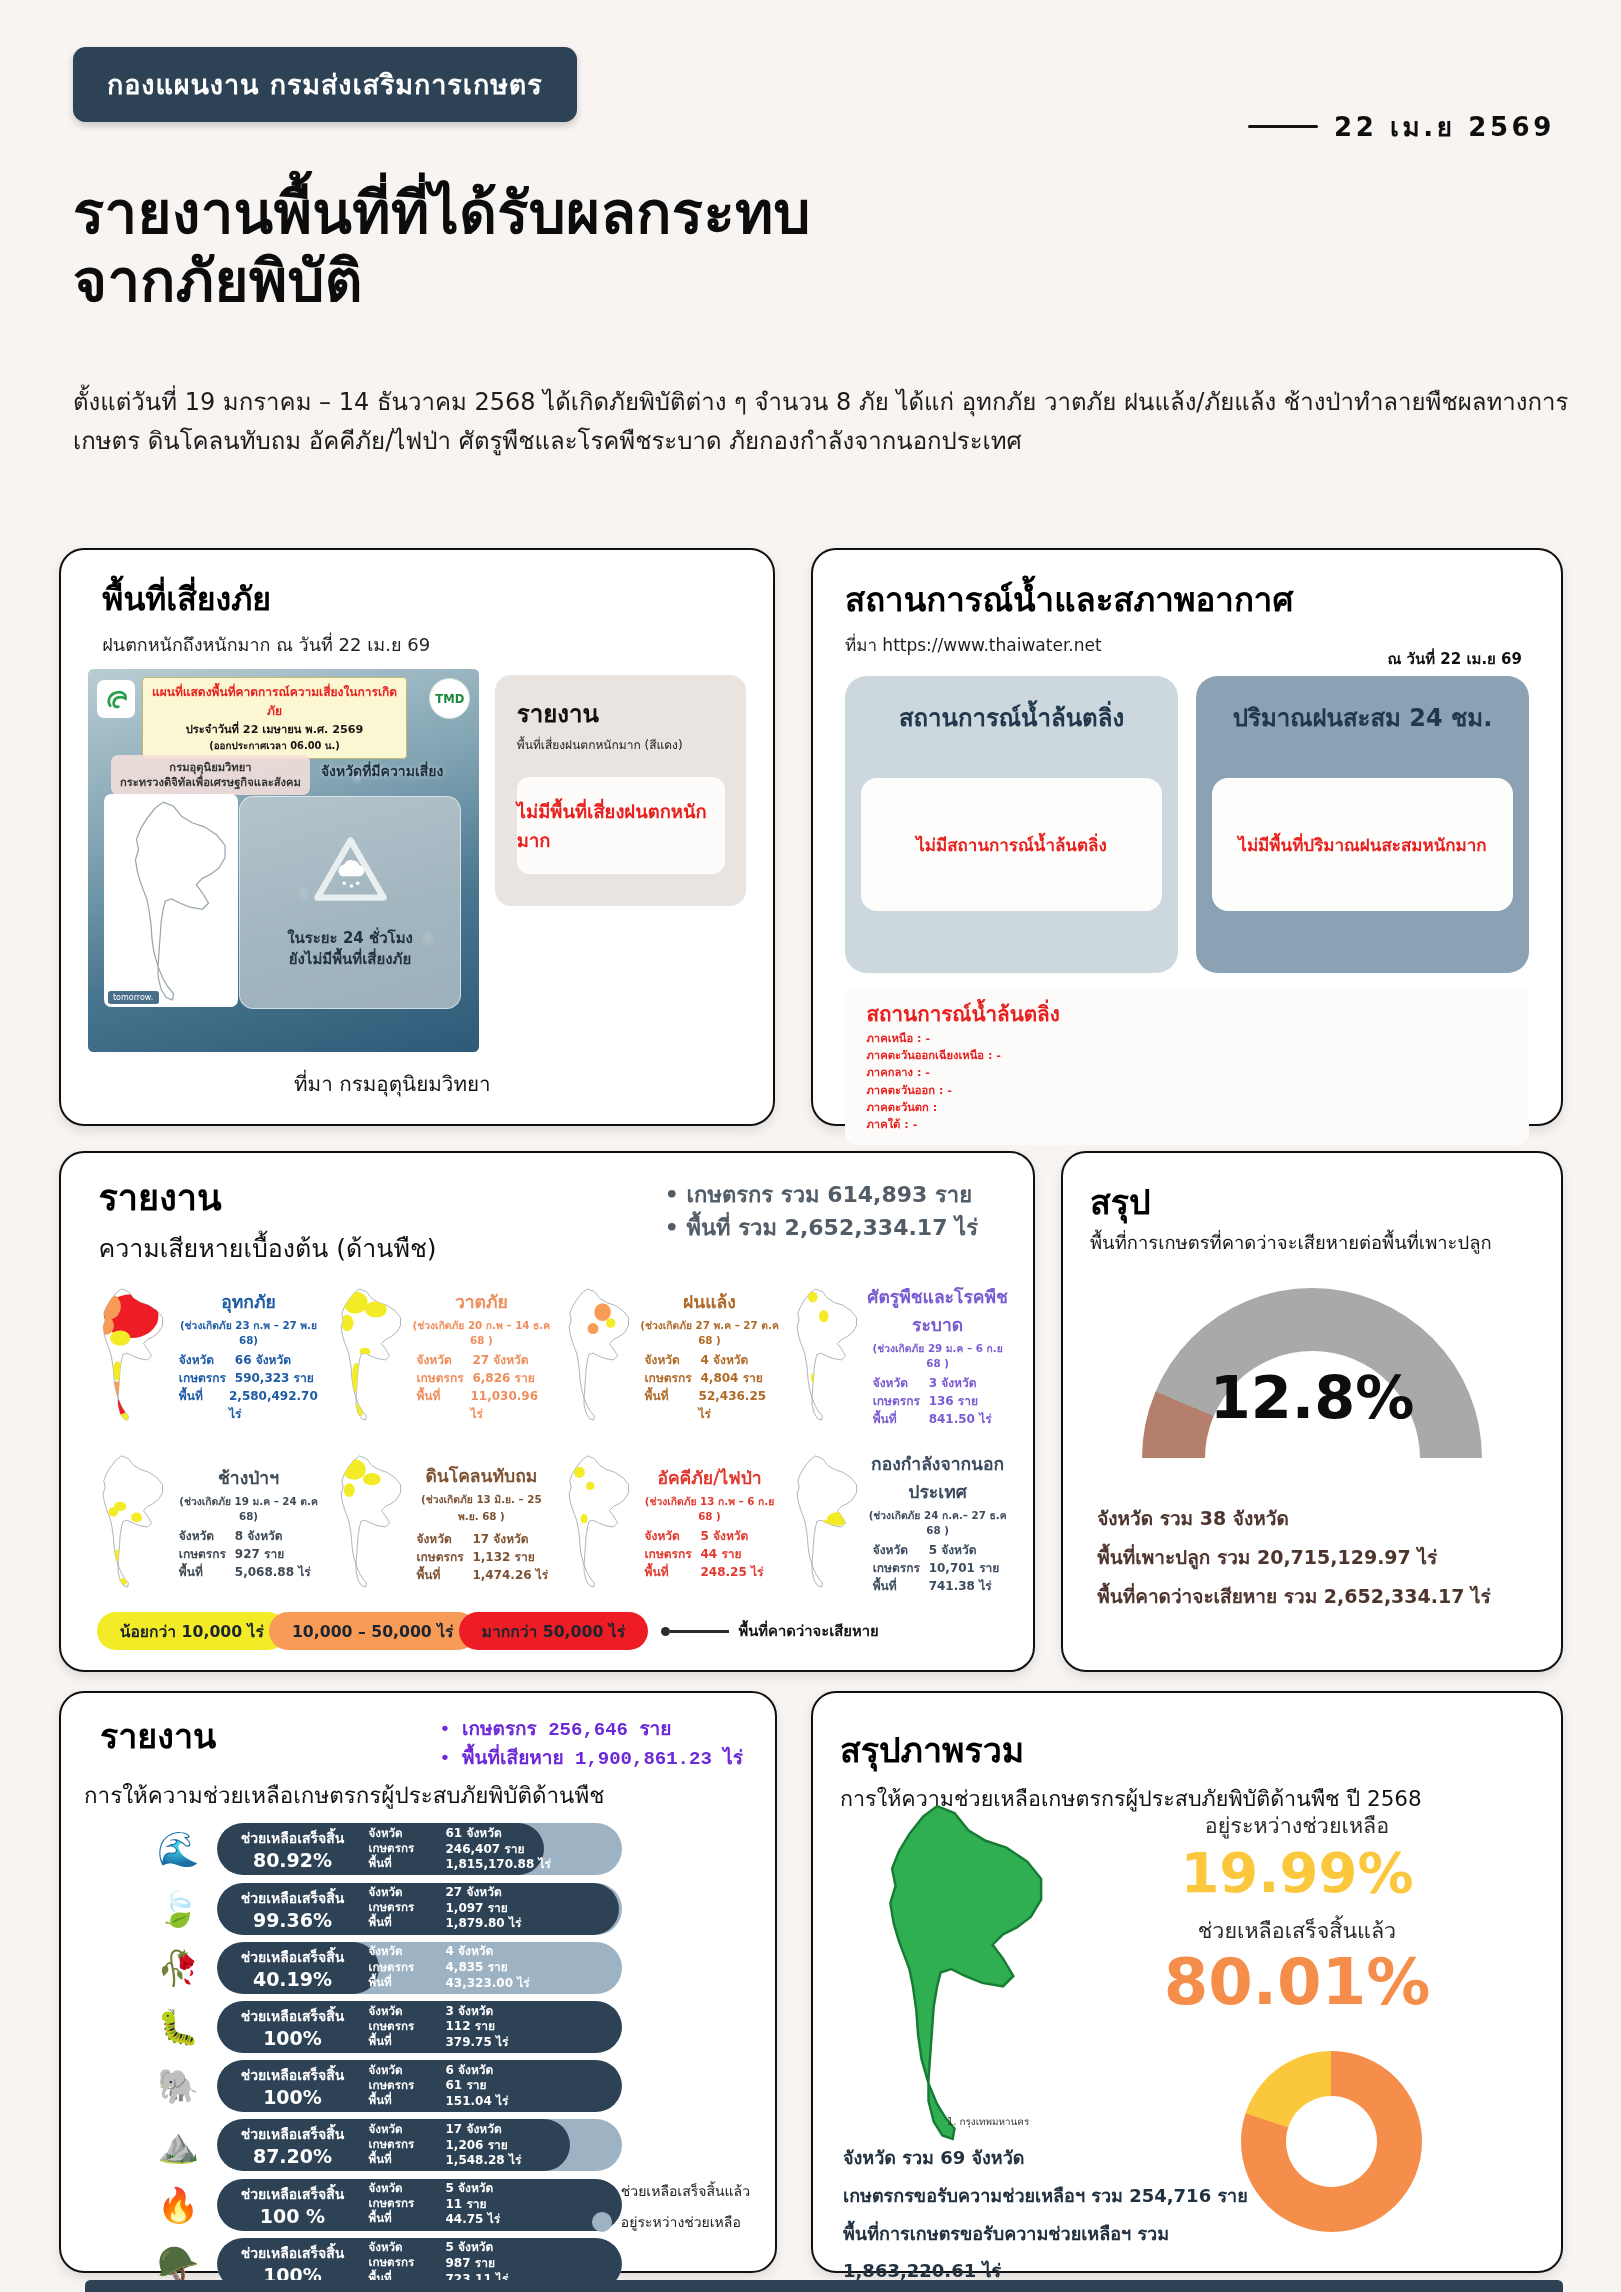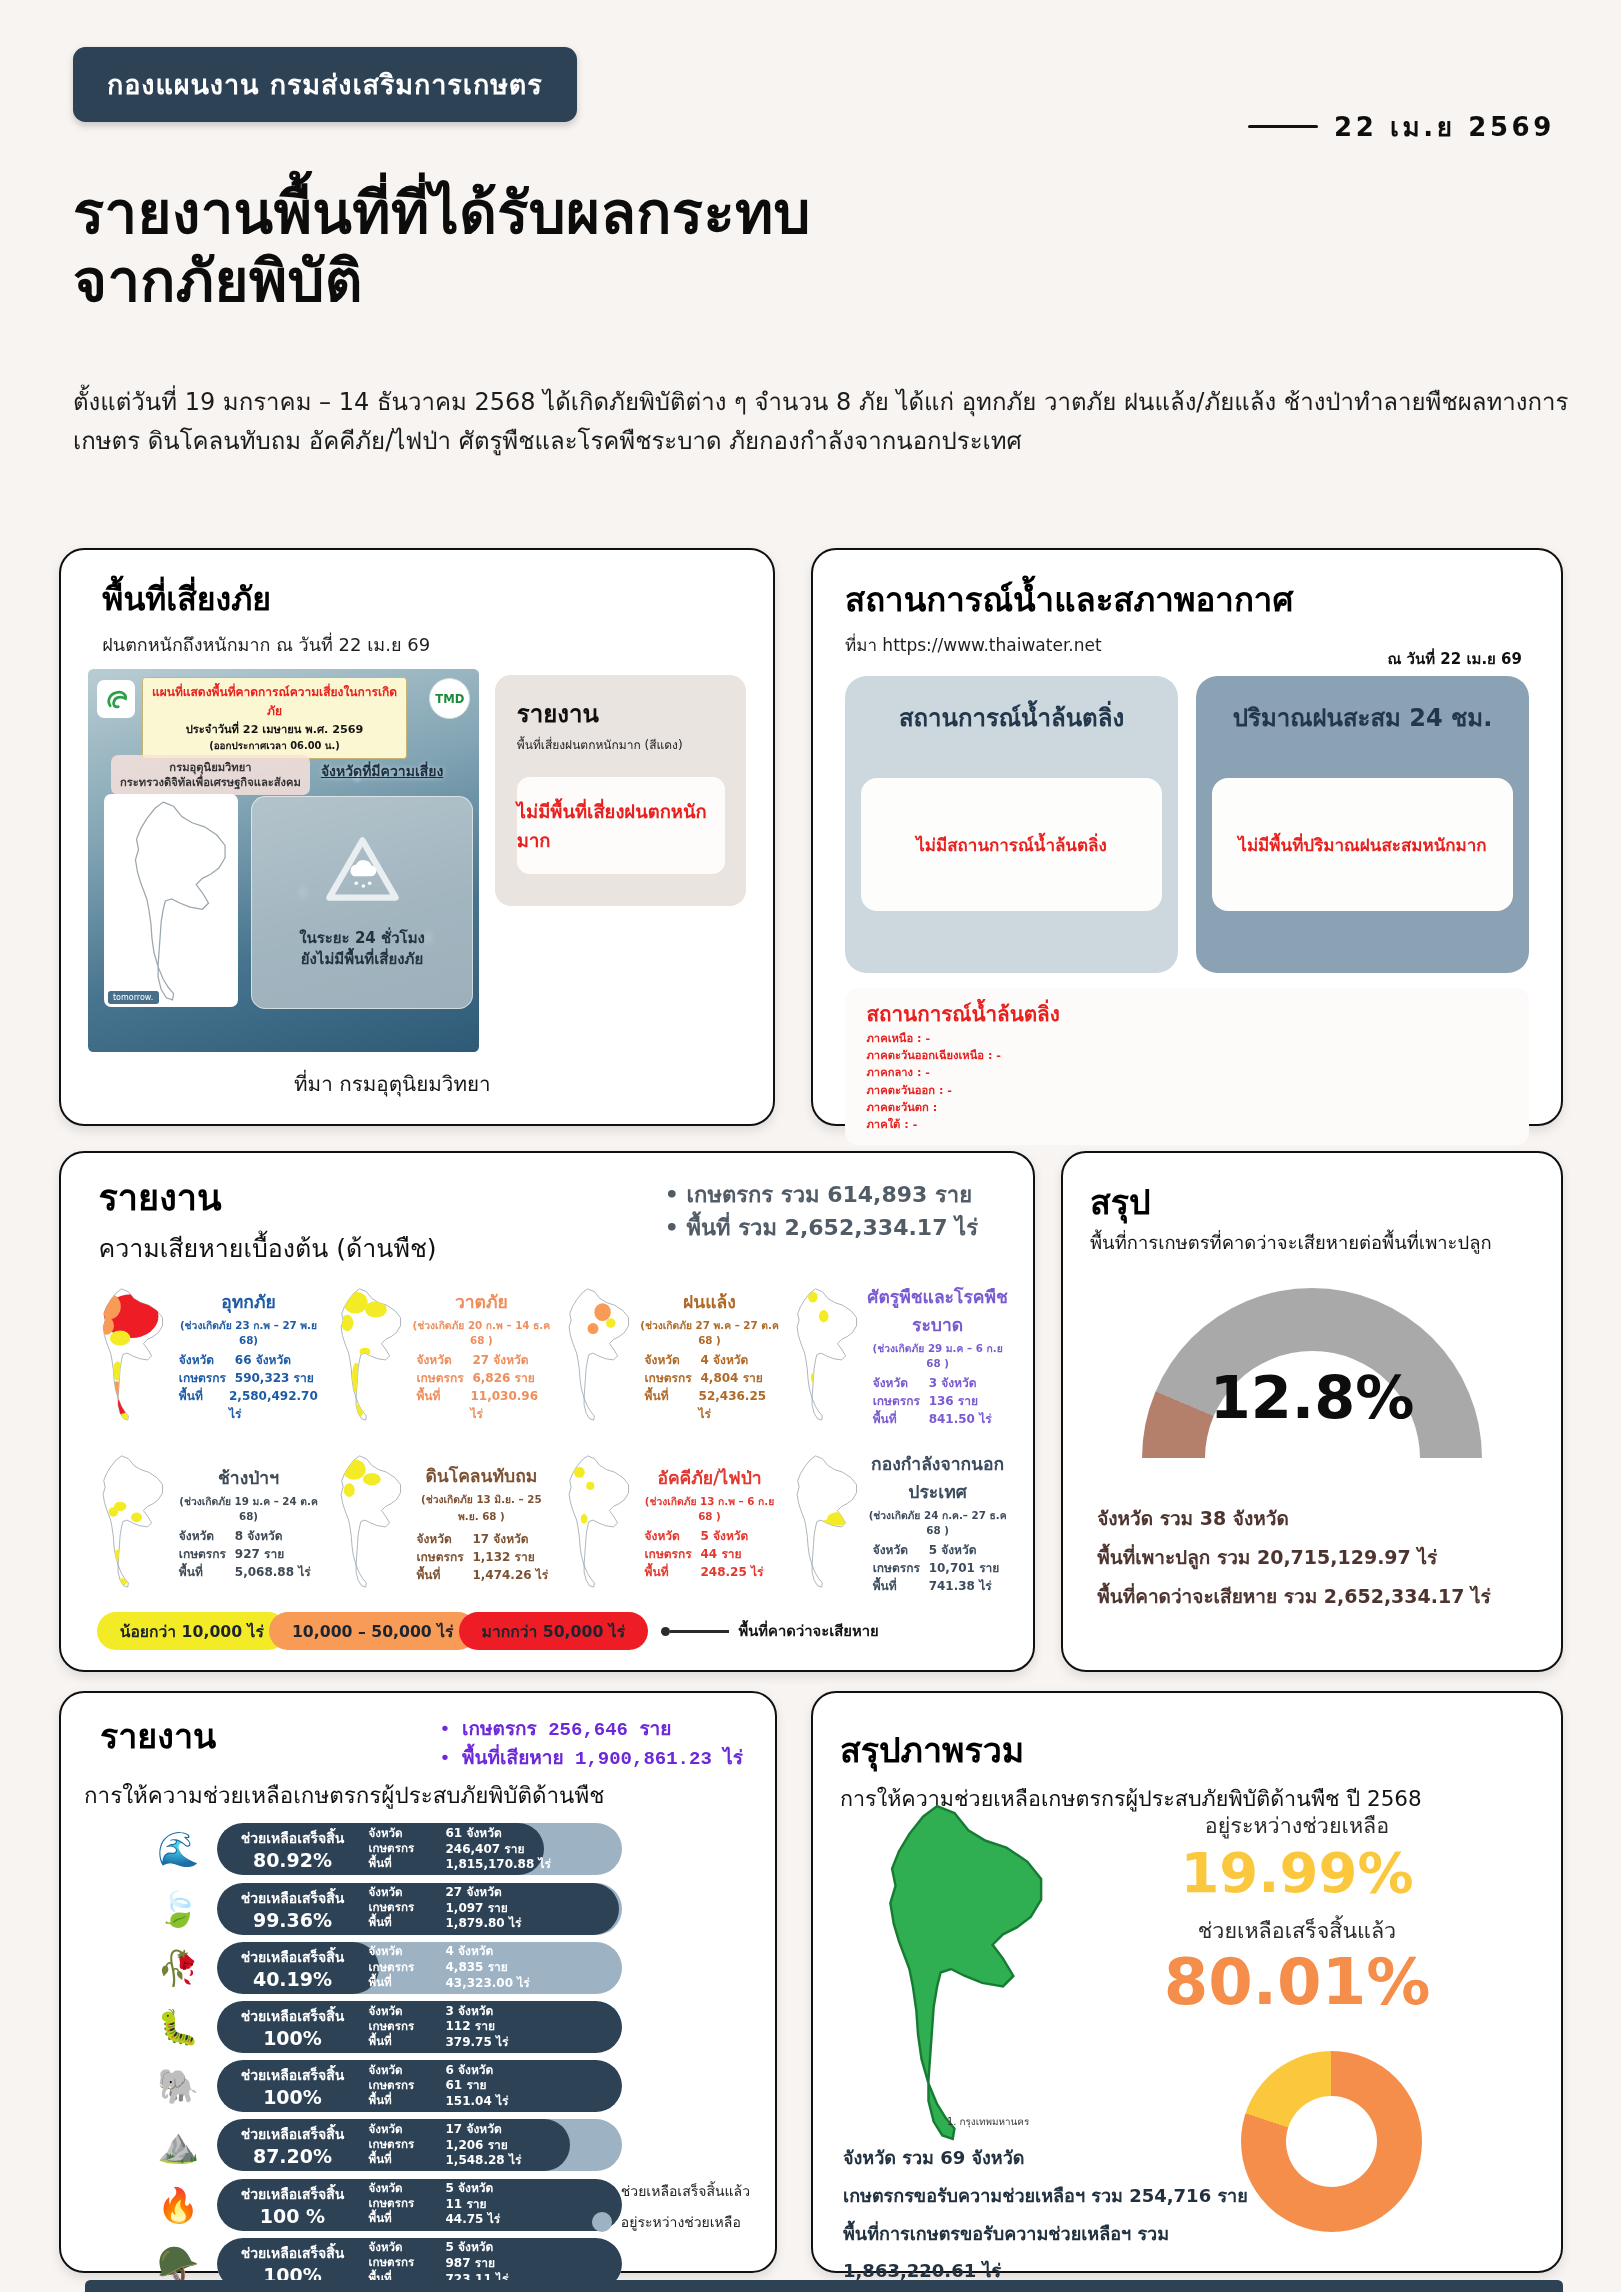--- a/index.html
+++ b/index.html
@@ -40,26 +40,26 @@
   .wbanner .b2 { color:#141414; font-weight:800; font-size:11.2px; }
   .wbanner .b3 { color:#141414; font-weight:800; font-size:9.9px; }
   .dept-logo { position:absolute; left:9px; top:10.7px; width:38px; height:38px; background:#fff;
     border-radius:7.2px; display:flex; align-items:center; justify-content:center; }
   .tmd-logo { position:absolute; right:9px; top:9px; width:41px; height:41px; background:#fff;
     border-radius:50%; display:flex; align-items:center; justify-content:center;
     font-size:11.6px; font-weight:800; color:#1d8a3c; border:1.8px solid #cfe3d6; }
   .agency-label { position:absolute; left:23px; top:86px; background:rgba(246,224,218,.85);
     border-radius:7.2px; padding:4.5px 9px; text-align:center; font-size:11.2px; font-weight:800; color:#333; line-height:1.35; }
   .risk-province-label { position:absolute; right:36px; top:91px; font-size:14px; font-weight:800; color:#1d2f3e;
-    text-shadow:0 0 5.4px rgba(255,255,255,.6);text-decoration:underline; }
+    text-shadow:0 0 5.4px rgba(255,255,255,.6); }
   .map-panel { position:absolute; left:16px; top:125px; width:134px; height:213px; background:#fff;
     border-radius:7.2px; padding:3.6px; }
   .tomorrow-tag { position:absolute; left:3.6px; bottom:3.6px; background:rgba(40,86,116,.85); color:#fff;
     font-size:8px; padding:1.8px 5.4px; border-radius:2.7px; }
-  .alert-panel { position:absolute; left:163px; top:127px; width:222px; height:213px;
+  .alert-panel { position:absolute; left:151px; top:127px; width:222px; height:213px;
     background:rgba(197,206,211,.72); border:0.9px solid rgba(255,255,255,.55); border-radius:14.3px;
     display:flex; flex-direction:column; align-items:center; justify-content:center; gap:25px; }
   .alert-text { font-size:15px; font-weight:800; color:#22323f; text-align:center; line-height:1.4; }
   .wlegend { position:absolute; left:14.3px; bottom:10.7px; width:376px; background:#d7d7d7;
     border:0.9px solid #555; border-radius:9px; padding:5.4px 7.2px 7.2px; }
   .wlegend .lt { text-align:center; font-size:13px; font-weight:800; color:#101010; margin-bottom:3.6px; }
   .wlegend .lrow { display:flex; justify-content:center; align-items:center; gap:6.3px; }
   .wlegend .sw { width:17px; height:17px; border-radius:3.6px; border:1.3px solid #666; }
   .wlegend .ll { font-size:11.6px; font-weight:700; color:#141414; margin-right:9px; }
   .report-panel { width:258px; height:231px; margin-top:5.4px; background:#e9e4e0; border-radius:16px; padding:19.7px 21.5px; }

